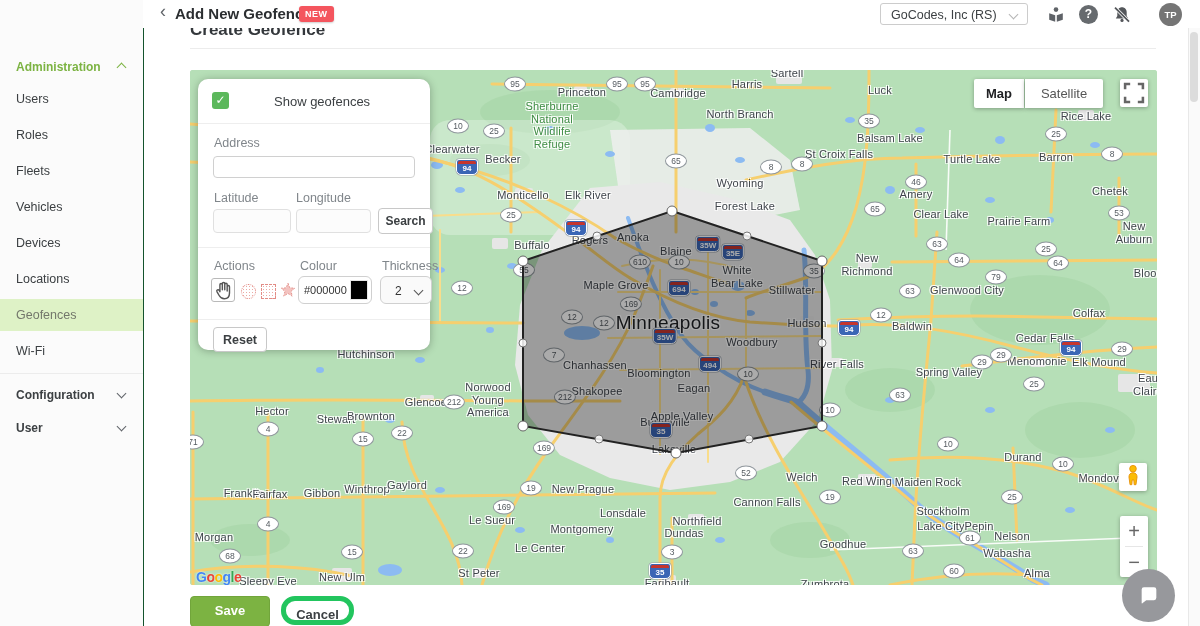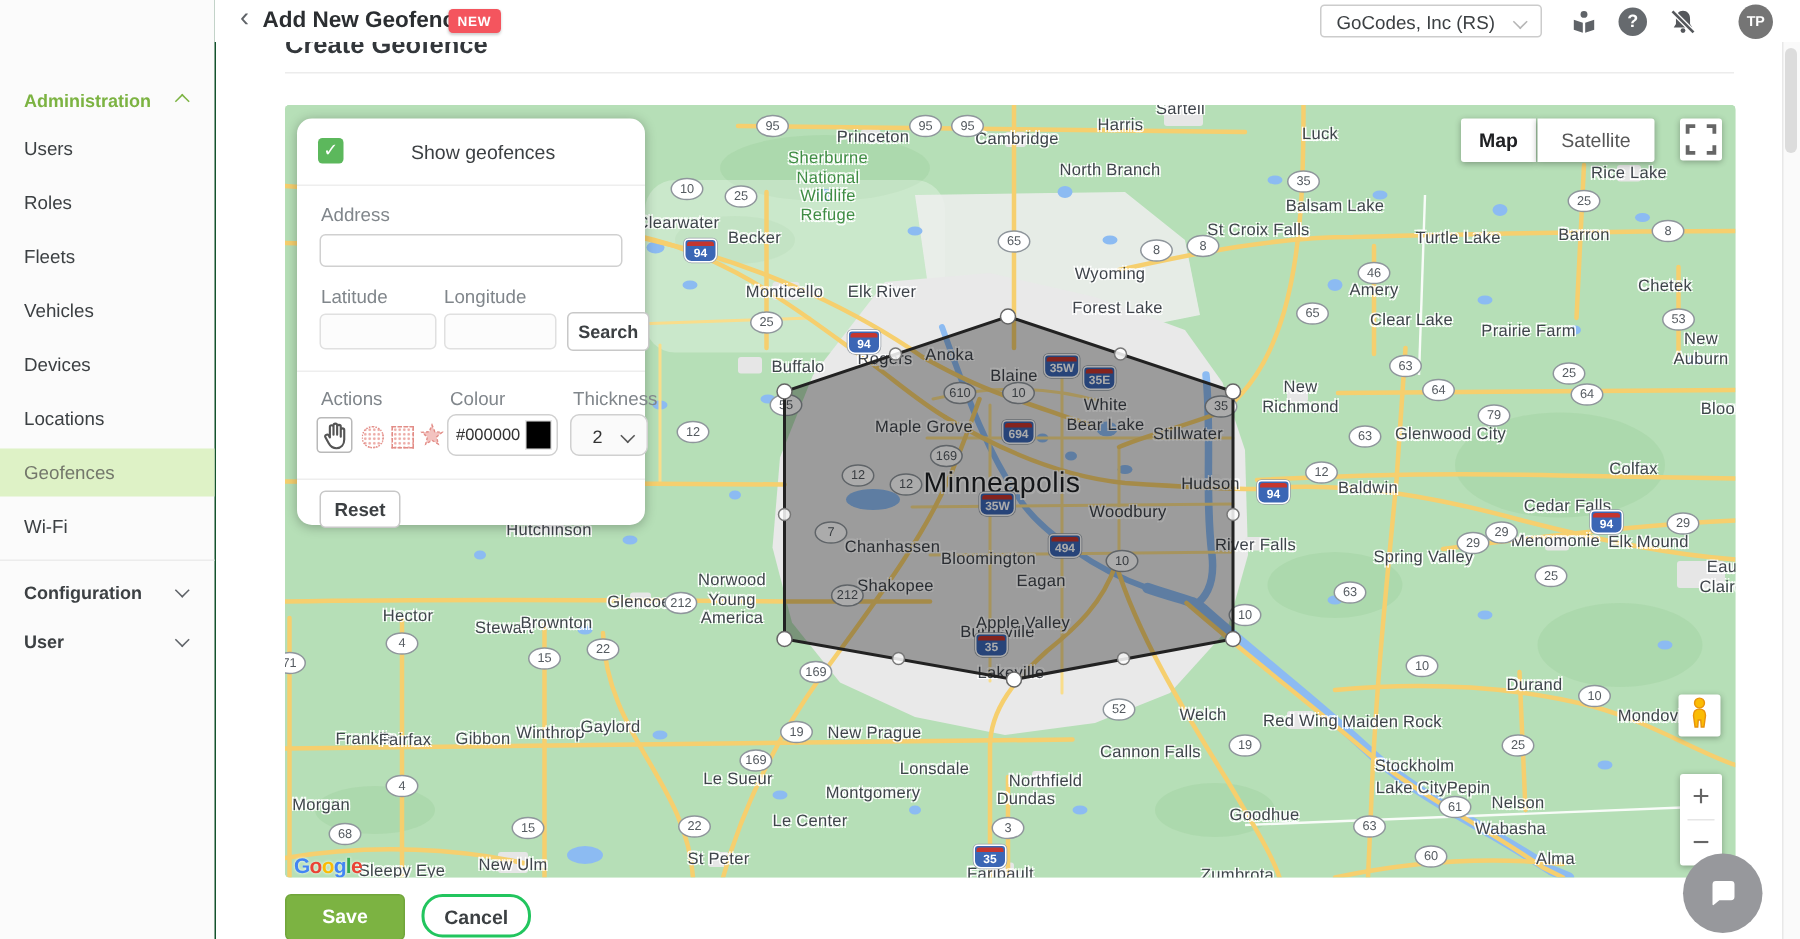--- a/index.html
+++ b/index.html
@@ -85,21 +85,21 @@
   .btn-peg{left:929px;top:393px;width:28px;height:28px;border-radius:2px;}
   .zoomctl{left:930px;top:446px;width:28px;height:61px;border-radius:2px;}
   .zoomctl .zi{position:absolute;width:28px;height:30px;font-size:20px;color:#666;text-align:center;line-height:30px;cursor:pointer;}
   .zoomctl .zdiv{position:absolute;left:5px;top:30px;width:18px;height:1px;background:#e6e6e6;}
   .glogo{position:absolute;left:6px;top:499px;z-index:4;font-size:14px;font-weight:bold;letter-spacing:-.5px;}
   .glogo span{text-shadow:0 0 2px #fff;}
   .g-b{color:#4285F4}.g-r{color:#EA4335}.g-y{color:#FBBC05}.g-g{color:#34A853}
   
   .save-btn{left:190px;top:596px;width:78px;height:29px;background:#7cb342;border:1px solid #71a53b;border-radius:4px;
     color:#fff;font-size:13px;font-weight:bold;text-align:center;line-height:28px;cursor:pointer;z-index:10;}
-  .cancel-btn{left:281px;top:596px;width:73px;height:29px;background:#fff;border:2px solid #22c55e;border-radius:14px;
+  .cancel-btn{left:281px;top:596px;width:73px;height:29px;background:#fff;border:5px solid #22c55e;border-radius:14px;
     color:#3c4043;font-size:13px;font-weight:bold;text-align:center;line-height:28px;box-sizing:border-box;cursor:pointer;z-index:10;}
   
   .scroll-track{left:1188px;top:28px;width:12px;height:598px;background:#fafafa;border-left:1px solid #e8e8e8;z-index:30;}
   .scroll-thumb{left:1190px;top:32px;width:8px;height:70px;background:#dcdcdc;border-radius:4px;z-index:31;cursor:pointer;}
   .chat-fab{left:1122px;top:569px;width:53px;height:53px;border-radius:50%;background:#97989c;z-index:60;cursor:pointer;
     display:flex;align-items:center;justify-content:center;}
 </style>
 </head>
 <body>
 

